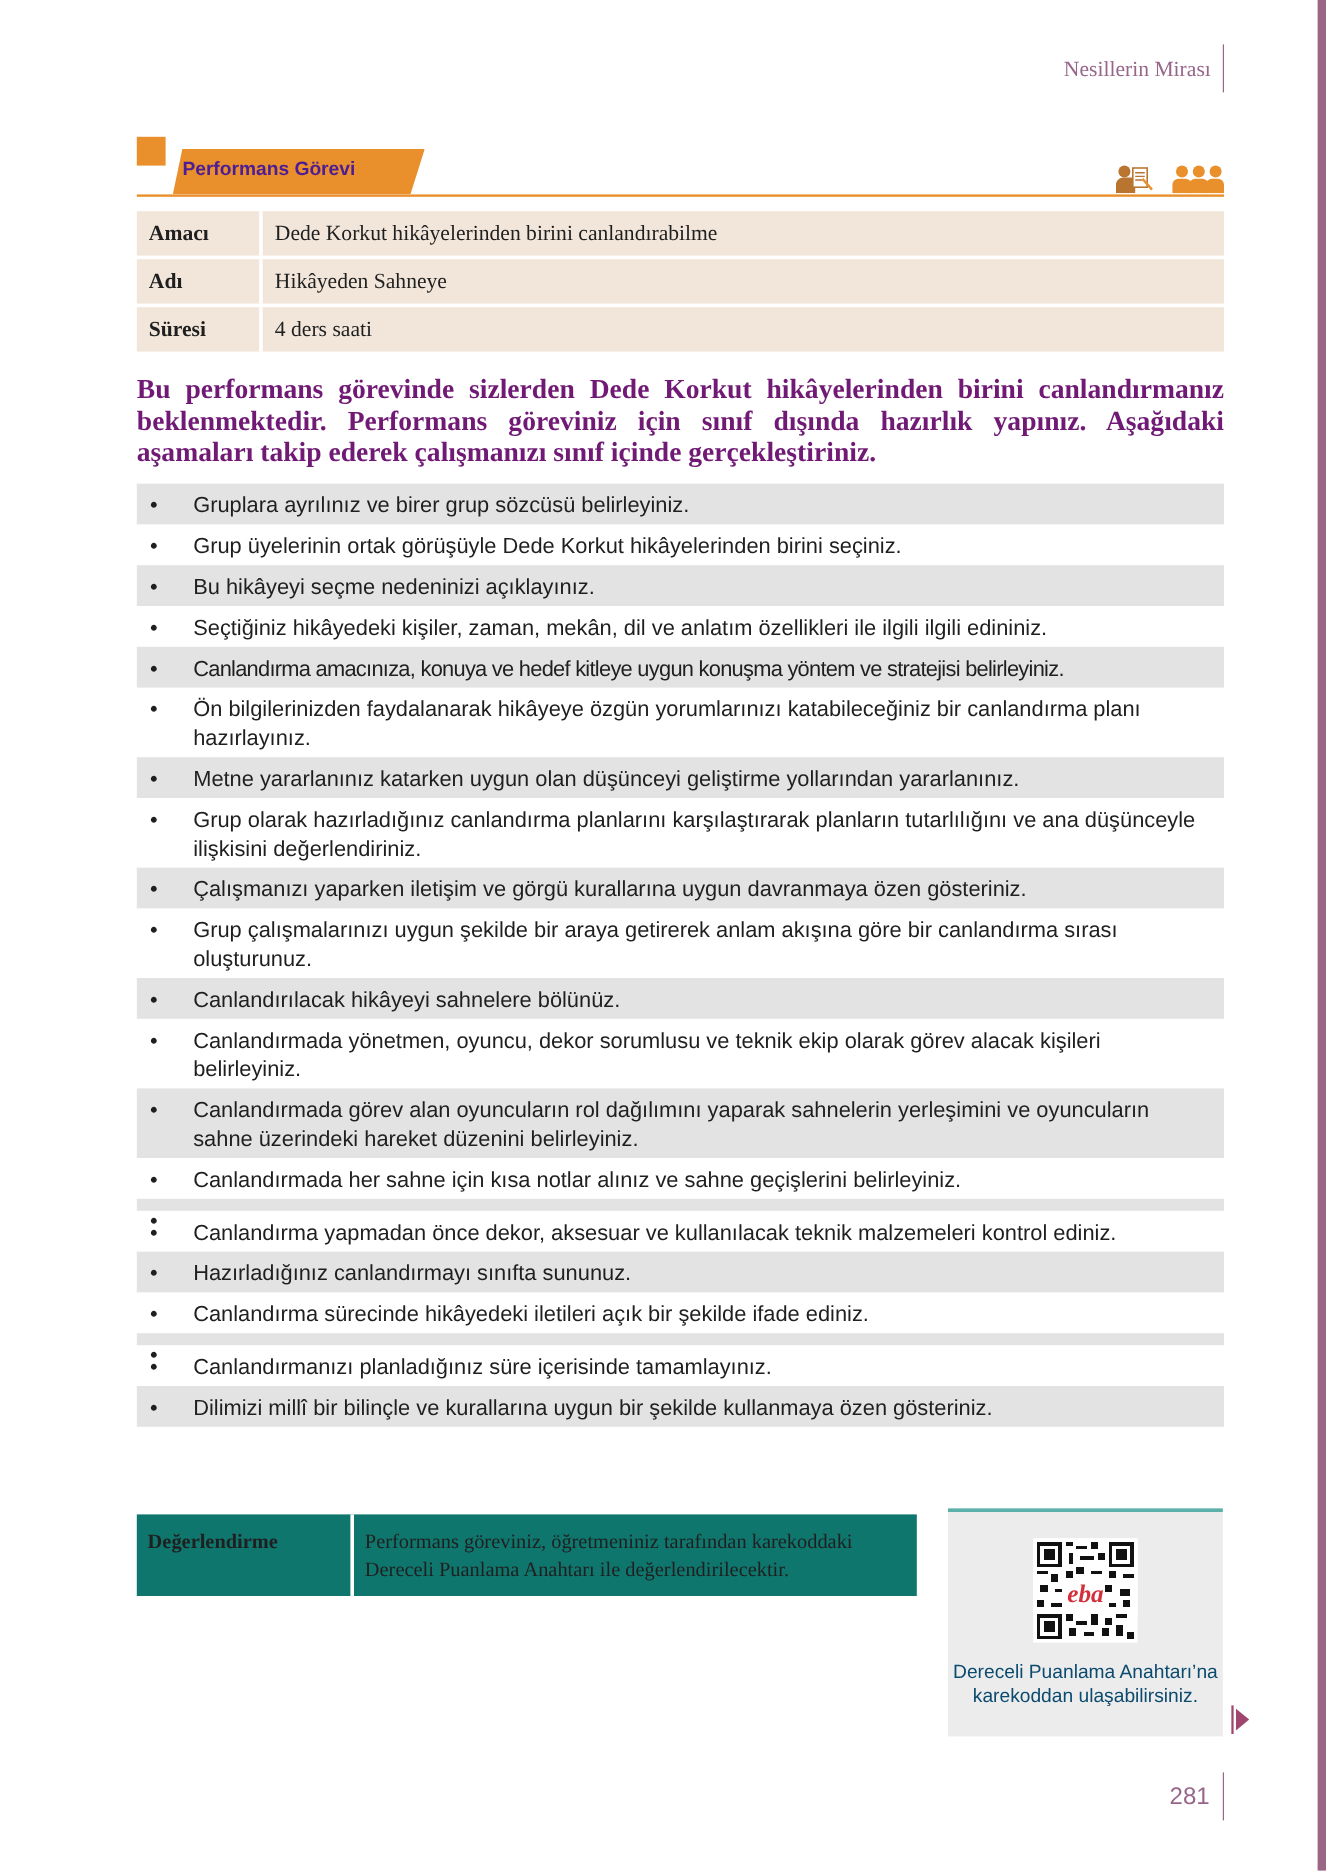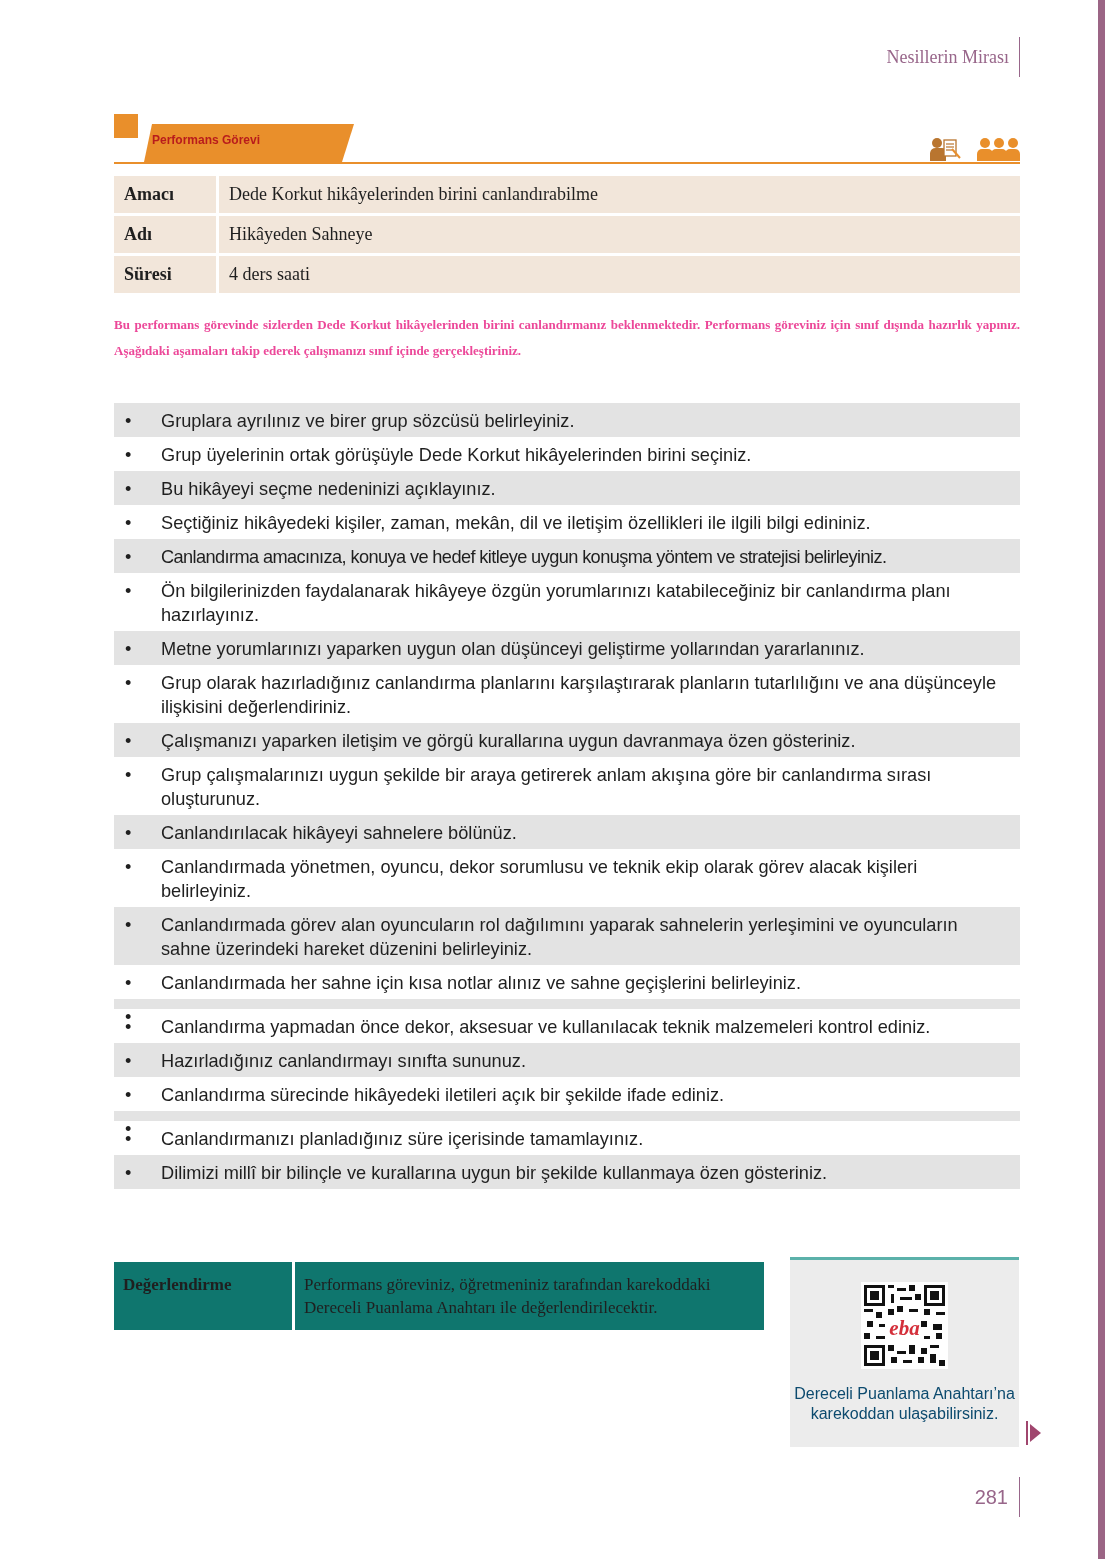--- a/index.html
+++ b/index.html
@@ -4,29 +4,29 @@
 <style>
   html, body { margin:0; padding:0; }
   body { width:1105px; height:1559px; position:relative; background:#ffffff; overflow:hidden; font-family:"Liberation Sans", sans-serif; color:#1f1f1f; }
   .side-bar { position:absolute; left:1098px; top:0; width:7px; height:1559px; background:#9b6585; }
   .header-title { position:absolute; right:96px; top:47px; font-family:"Liberation Serif", serif; font-size:18px; color:#98668a; }
   .header-rule { position:absolute; left:1019px; top:37px; width:1px; height:40px; background:#98668a; }
 
   .section-tab { position:absolute; left:114px; top:114px; width:245px; height:50px; }
   .tab-square { position:absolute; left:0; top:0; width:24px; height:24px; background:#e98f2b; }
   .tab-band { position:absolute; left:30px; top:10px; width:210px; height:38px; background:#e98f2b; clip-path:polygon(8px 0, 100% 0, calc(100% - 12px) 100%, 0 100%); }
-  .tab-label { position:absolute; left:38px; top:19px; font-size:12px; font-weight:bold; color:#b91c1c; }
+  .tab-label { position:absolute; left:38px; top:19px; font-size:16px; font-weight:bold; color:#4c1d95; }
   .section-line { position:absolute; left:114px; top:162px; width:906px; height:2px; background:#e98f2b; }
   .icon-group { position:absolute; left:930px; top:137px; width:90px; height:24px; }
 
   .info-table { position:absolute; left:114px; top:173px; width:906px; border-collapse:separate; border-spacing:0 3px; font-family:"Liberation Serif", serif; font-size:18px; }
   .info-table td { background:#f2e6da; height:37px; padding:0 10px; }
   .info-table td.label { width:82px; font-weight:bold; border-right:3px solid #ffffff; }
 
-  .intro { position:absolute; left:114px; top:312px; width:906px; font-family:"Liberation Serif", serif; font-weight:bold; font-size:13px; line-height:26px; text-align:justify; color:#ec4899; }
+  .intro { position:absolute; left:114px; top:312px; width:906px; font-family:"Liberation Serif", serif; font-weight:bold; font-size:23px; line-height:26px; text-align:justify; color:#701a75; }
 
   .steps { position:absolute; left:114px; top:403px; width:906px; margin:0; padding:0; list-style:none; font-size:18.2px; line-height:24px; }
   .steps li { position:relative; padding:6px 16px 4px 47px; }
   .steps li:nth-child(odd) { background:#e3e3e3; }
   .steps li .bullet { position:absolute; left:11px; top:6px; }
   .steps li.compact { letter-spacing:-0.6px; }
 
   .eval-table { position:absolute; left:114px; top:1262px; width:650px; border-collapse:collapse; font-family:"Liberation Serif", serif; font-size:17px; }
   .eval-table td { background:#0f766e; vertical-align:top; padding:11px 9px; line-height:23px; }
   .eval-table td.label { width:160px; font-weight:bold; border-right:3px solid #ffffff; }
@@ -90,24 +90,24 @@
   </tr>
 </tbody>
   </table>
 
 <div class="intro">Bu performans görevinde sizlerden Dede Korkut hikâyelerinden birini canlandırmanız beklenmektedir. Performans göreviniz için sınıf dışında hazırlık yapınız. Aşağıdaki aşamaları takip ederek çalışmanızı sınıf içinde gerçekleştiriniz.</div>
 
 <ul class="steps">
   <li><span class="bullet">•</span><span>Gruplara ayrılınız ve birer grup sözcüsü belirleyiniz.</span></li>
   <li><span class="bullet">•</span><span>Grup üyelerinin ortak görüşüyle Dede Korkut hikâyelerinden birini seçiniz.</span></li>
   <li><span class="bullet">•</span><span>Bu hikâyeyi seçme nedeninizi açıklayınız.</span></li>
-  <li><span class="bullet">•</span><span>Seçtiğiniz hikâyedeki kişiler, zaman, mekân, dil ve iletişim özellikleri ile ilgili bilgi edininiz.</span></li>
+  <li><span class="bullet">•</span><span>Seçtiğiniz hikâyedeki kişiler, zaman, mekân, dil ve anlatım özellikleri ile ilgili ilgili edininiz.</span></li>
   <li class="compact"><span class="bullet">•</span><span>Canlandırma amacınıza, konuya ve hedef kitleye uygun konuşma yöntem ve stratejisi belirleyiniz.</span></li>
   <li><span class="bullet">•</span><span>Ön bilgilerinizden faydalanarak hikâyeye özgün yorumlarınızı katabileceğiniz bir canlandırma planı hazırlayınız.</span></li>
-  <li><span class="bullet">•</span><span>Metne yorumlarınızı yaparken uygun olan düşünceyi geliştirme yollarından yararlanınız.</span></li>
+  <li><span class="bullet">•</span><span>Metne yararlanınız katarken uygun olan düşünceyi geliştirme yollarından yararlanınız.</span></li>
   <li><span class="bullet">•</span><span>Grup olarak hazırladığınız canlandırma planlarını karşılaştırarak planların tutarlılığını ve ana düşünceyle ilişkisini değerlendiriniz.</span></li>
   <li><span class="bullet">•</span><span>Çalışmanızı yaparken iletişim ve görgü kurallarına uygun davranmaya özen gösteriniz.</span></li>
   <li><span class="bullet">•</span><span>Grup çalışmalarınızı uygun şekilde bir araya getirerek anlam akışına göre bir canlandırma sırası oluşturunuz.</span></li>
   <li><span class="bullet">•</span><span>Canlandırılacak hikâyeyi sahnelere bölünüz.</span></li>
   <li><span class="bullet">•</span><span>Canlandırmada yönetmen, oyuncu, dekor sorumlusu ve teknik ekip olarak görev alacak kişileri belirleyiniz.</span></li>
   <li><span class="bullet">•</span><span>Canlandırmada görev alan oyuncuların rol dağılımını yaparak sahnelerin yerleşimini ve oyuncuların sahne üzerindeki hareket düzenini belirleyiniz.</span></li>
   <li><span class="bullet">•</span><span>Canlandırmada her sahne için kısa notlar alınız ve sahne geçişlerini belirleyiniz.</span></li>
   <li><span class="bullet">•</span></li>
   <li><span class="bullet">•</span><span>Canlandırma yapmadan önce dekor, aksesuar ve kullanılacak teknik malzemeleri kontrol ediniz.</span></li>
   <li><span class="bullet">•</span><span>Hazırladığınız canlandırmayı sınıfta sununuz.</span></li>

